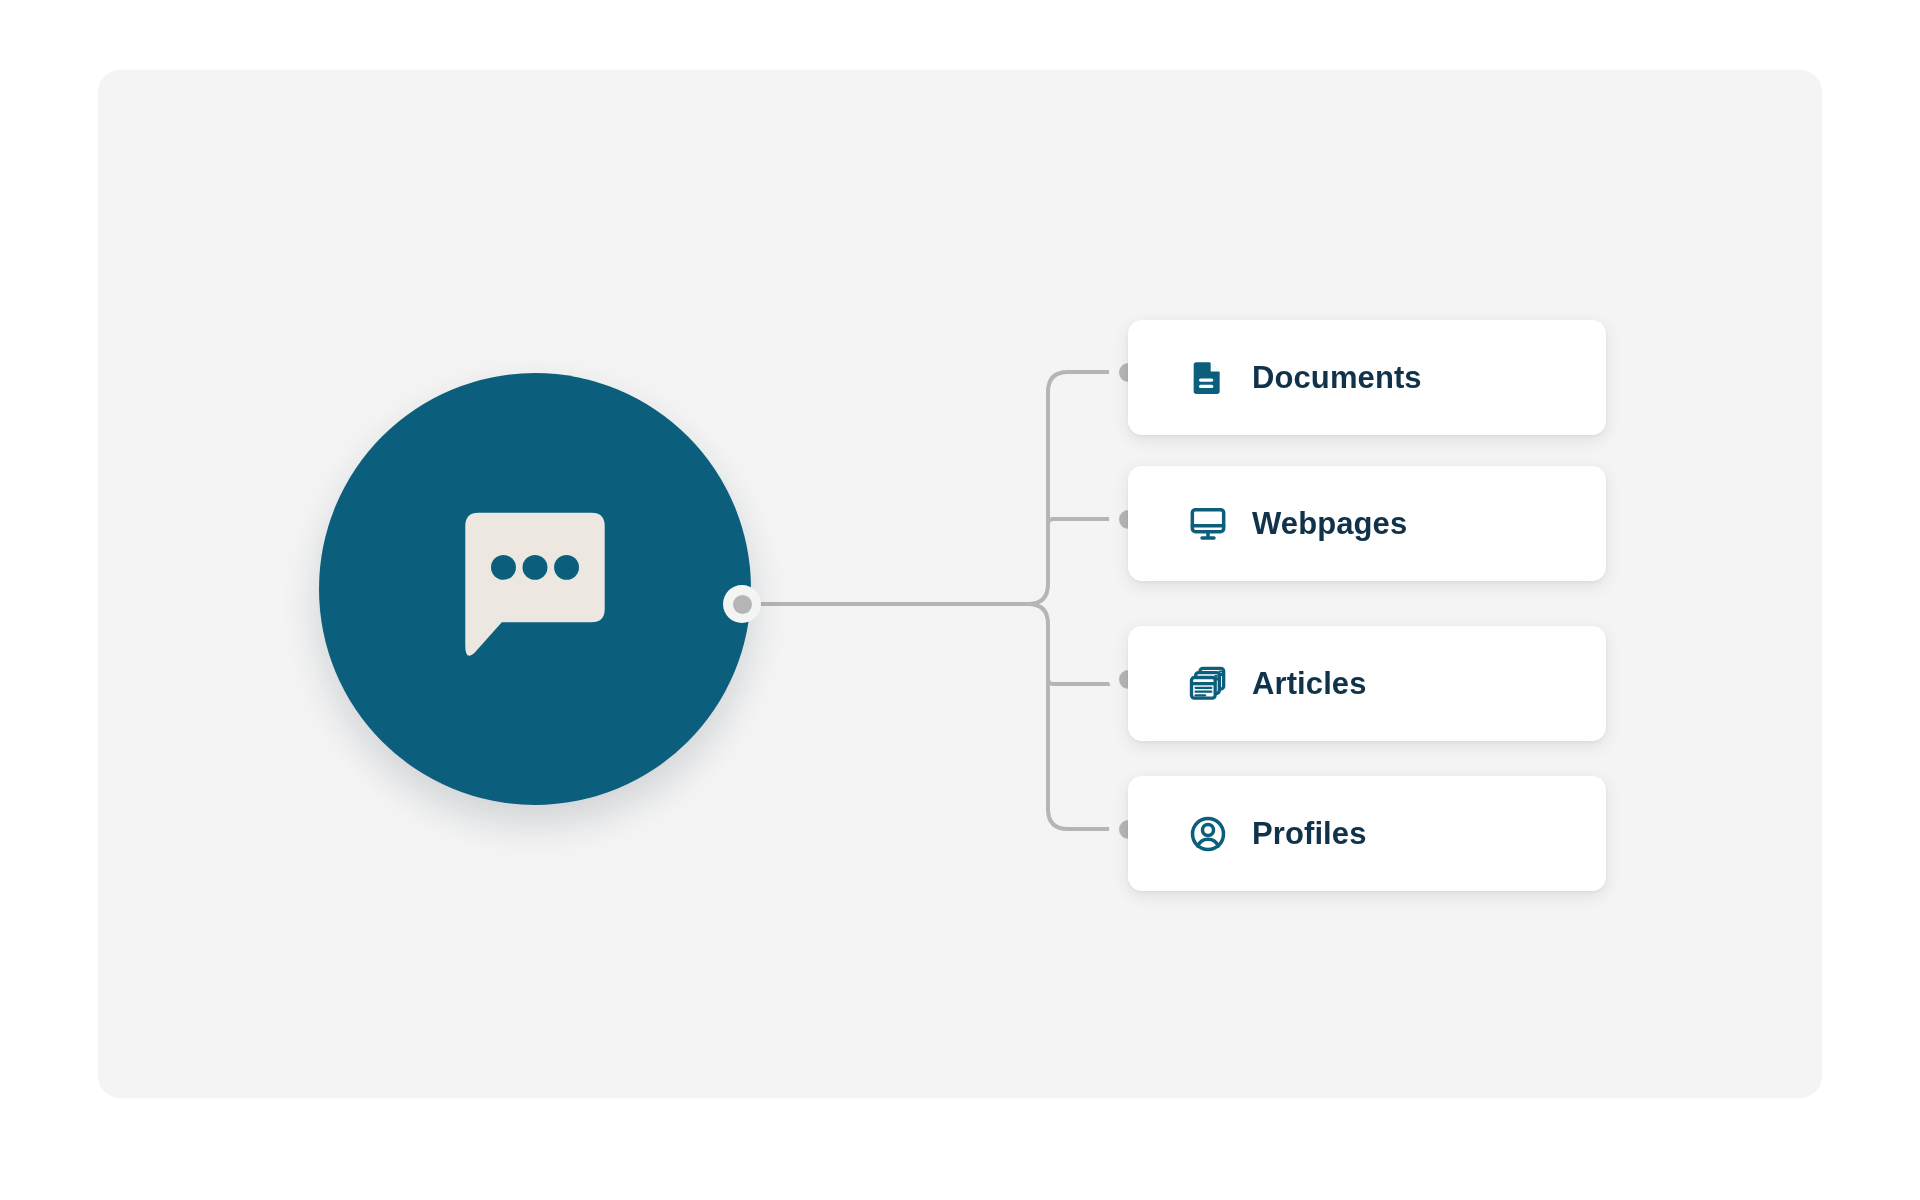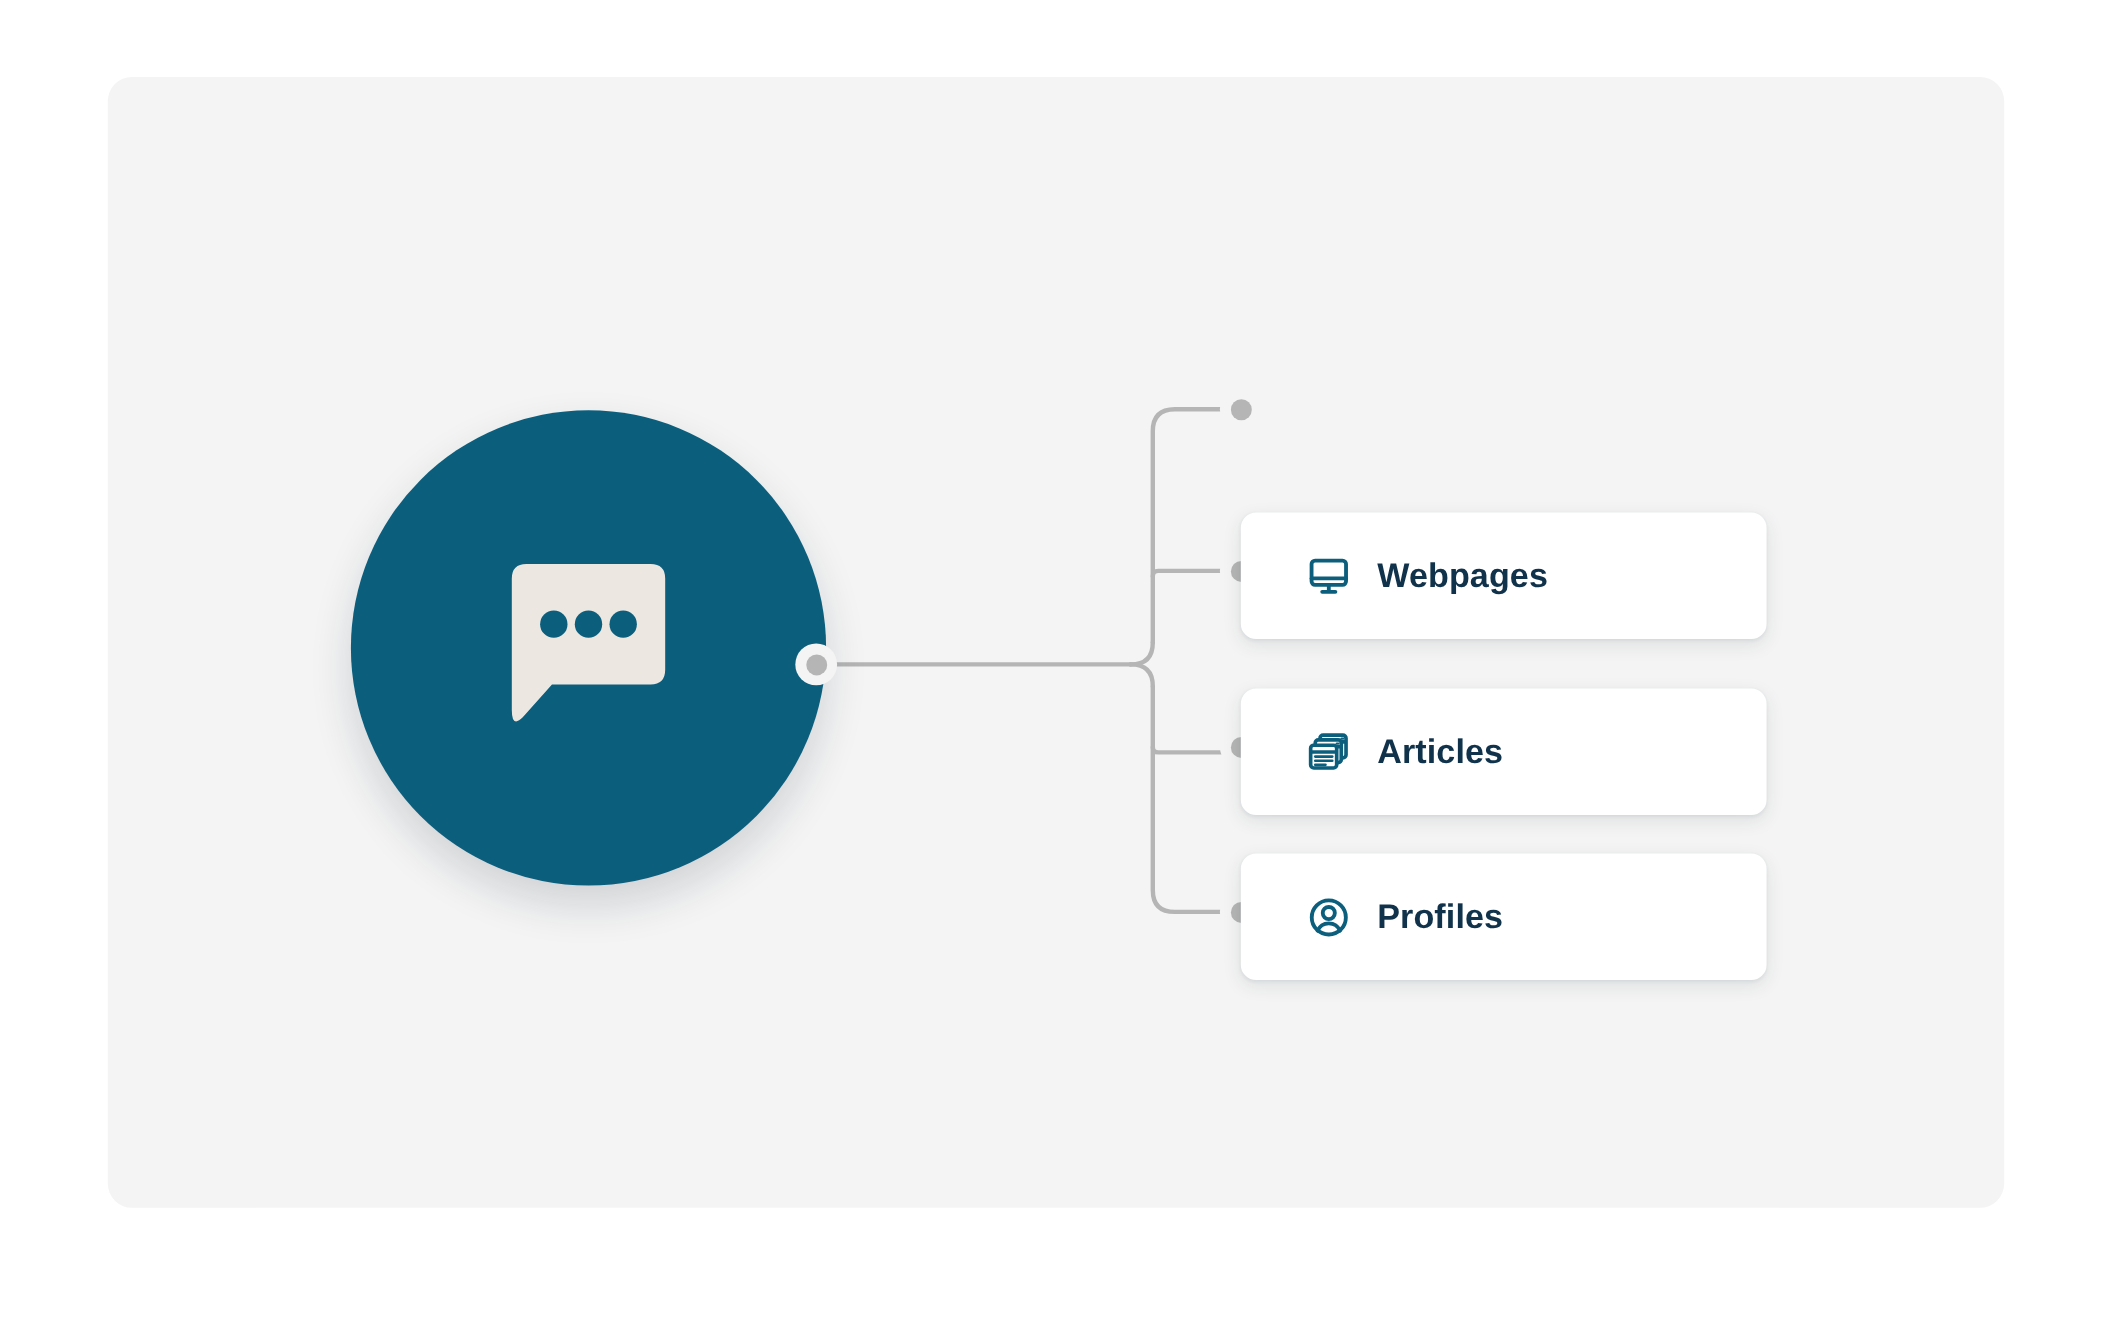--- a/index.html
+++ b/index.html
@@ -157,20 +157,29 @@
       <circle cx="69" cy="37" r="7.5" fill="#0c5e7d"></circle>
     </svg>
   </div>
 
   <div class="node-dot hub-dot"></div>
   <div class="node-dot dot-0"></div>
   <div class="node-dot dot-1"></div>
   <div class="node-dot dot-2"></div>
   <div class="node-dot dot-3"></div>
 
+  <div class="card card-0">
+    <svg class="card-icon" viewBox="0 0 24 24" fill="currentColor" aria-hidden="true">
+      <path d="M5 2.6h8.1L19 8.5V20a1.6 1.6 0 0 1-1.6 1.6H5A1.6 1.6 0 0 1 3.4 20V4.2A1.6 1.6 0 0 1 5 2.6z"></path>
+      <path d="M13.6 2.9v5.2h5.2z" fill="#ffffff"></path>
+      <rect x="6.6" y="12.3" width="8.6" height="1.9" rx="0.95" fill="#ffffff"></rect>
+      <rect x="6.6" y="16.1" width="8.6" height="1.9" rx="0.95" fill="#ffffff"></rect>
+    </svg>
+    <span class="card-label">Documents</span>
+  </div>
 
   <div class="card card-1">
     <svg class="card-icon" viewBox="0 0 24 24" fill="none" stroke="currentColor" stroke-width="2.1" stroke-linecap="round" stroke-linejoin="round" aria-hidden="true">
       <rect x="2.6" y="3.4" width="18.8" height="13.2" rx="1.9"></rect>
       <path d="M2.6 13.1h18.8"></path>
       <path d="M12 16.6v3.3"></path>
       <path d="M8.4 20.4h7.2"></path>
     </svg>
     <span class="card-label">Webpages</span>
   </div>

